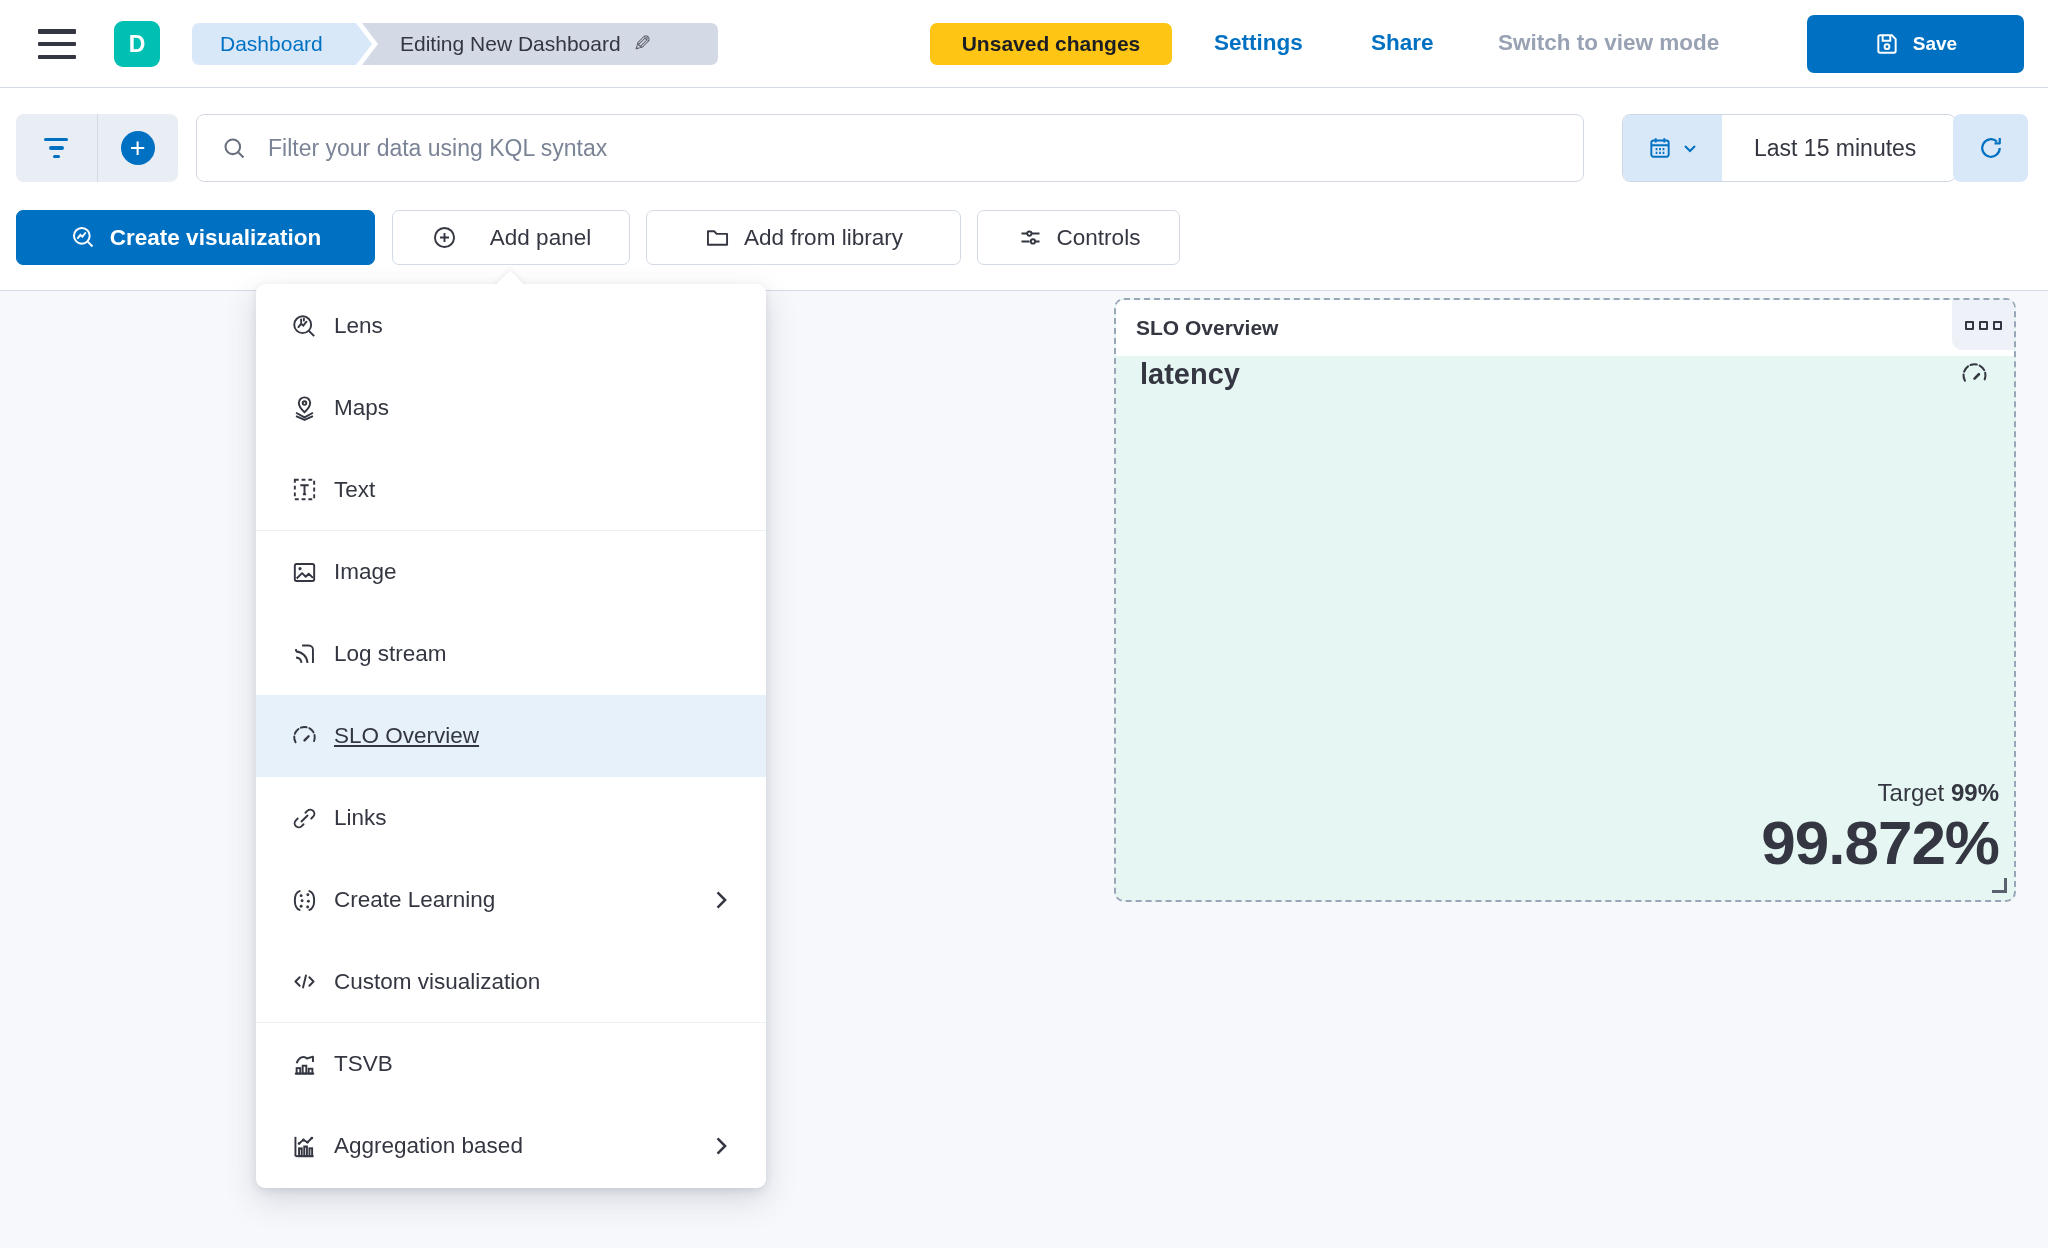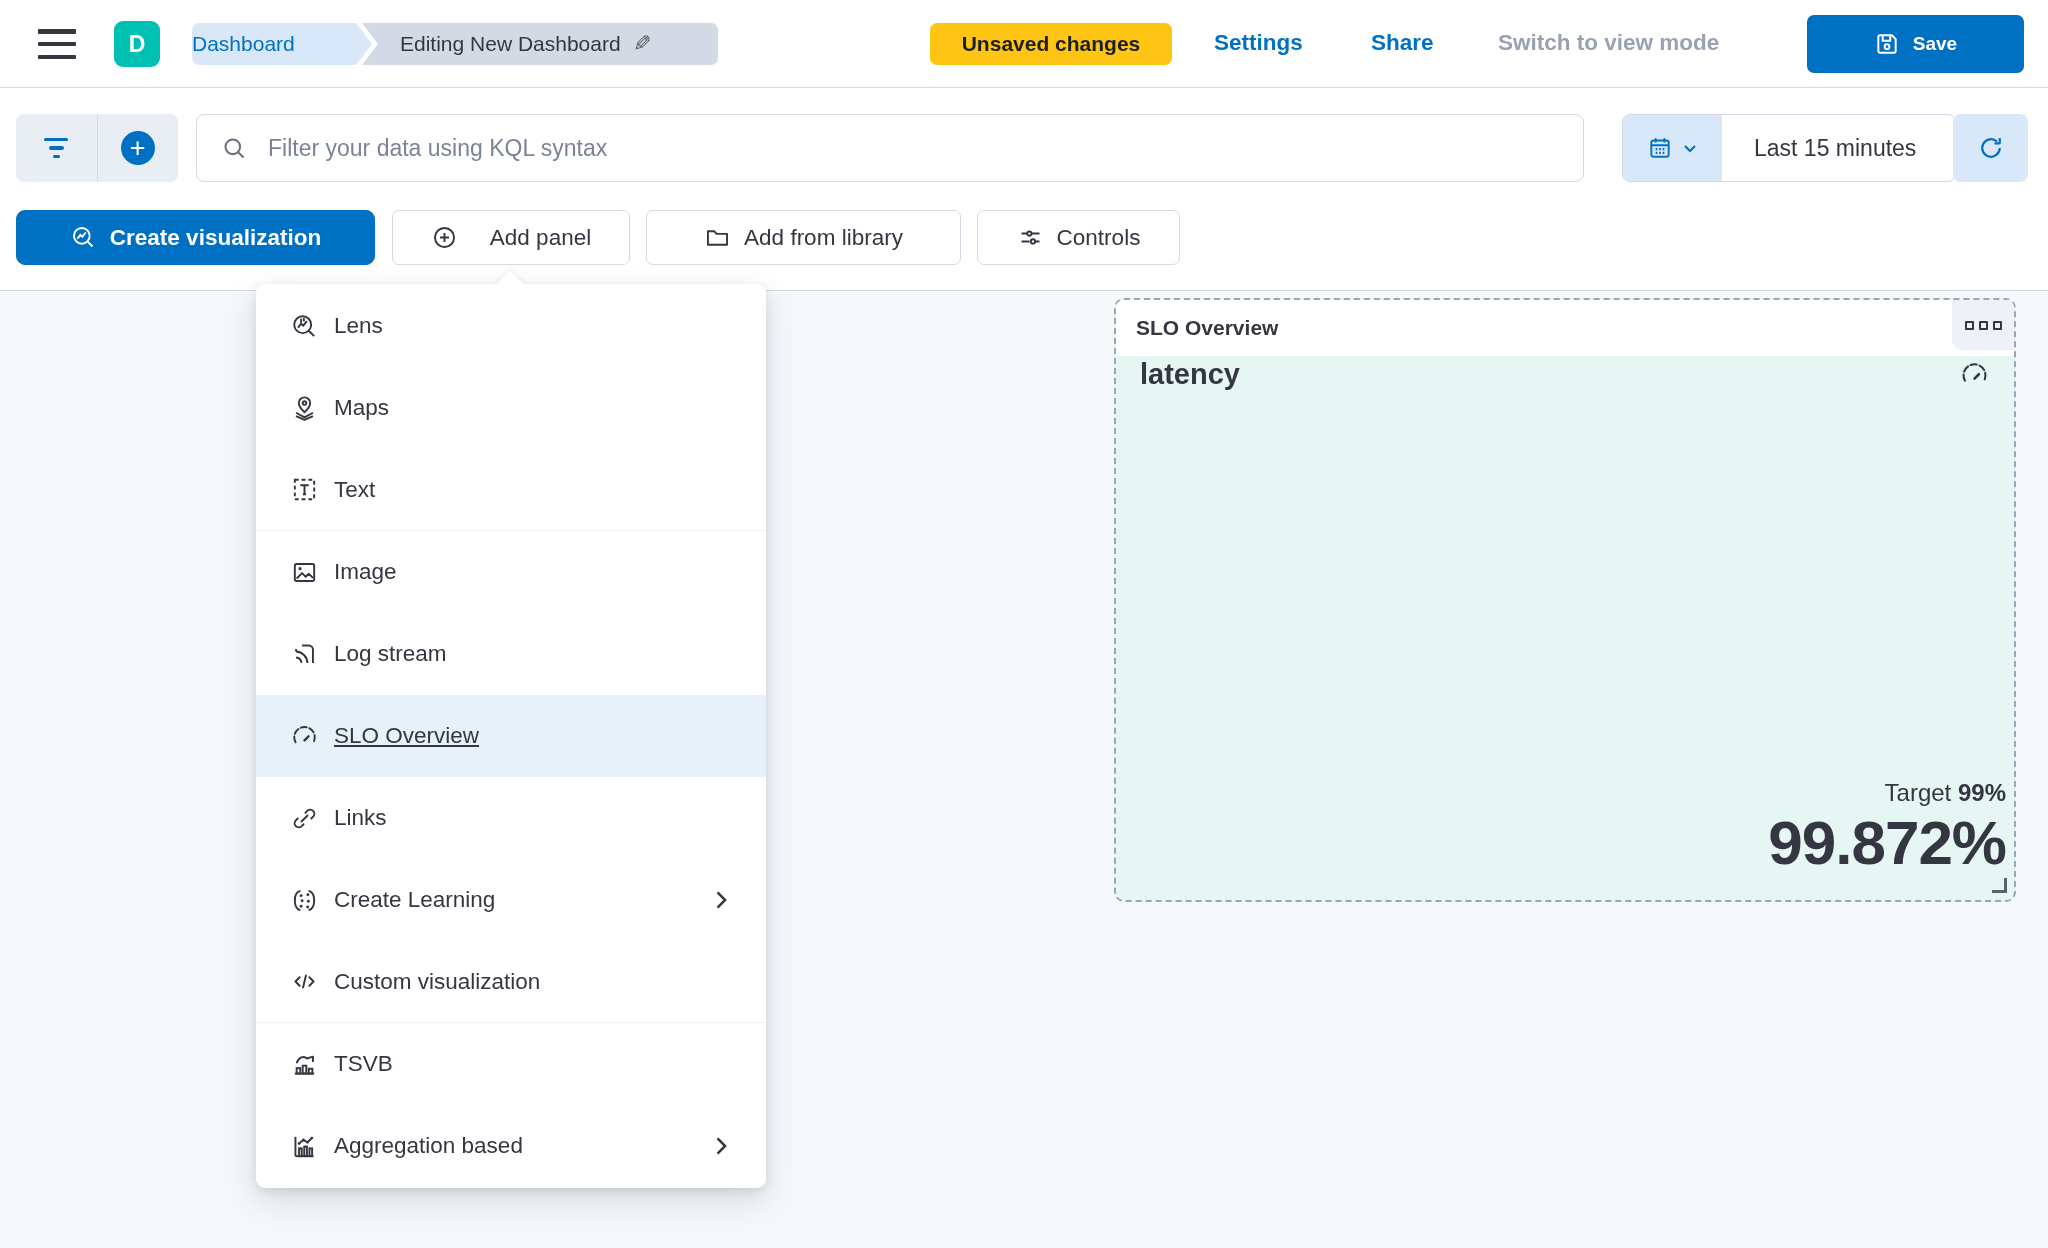--- a/index.html
+++ b/index.html
@@ -10,21 +10,21 @@
   }
   *{box-sizing:border-box; margin:0; padding:0;}
   body{font-family:"Liberation Sans", sans-serif; background:#fff;}
   .page{position:relative; width:2048px; height:1248px; overflow:hidden; background:#fff; color:var(--c-text);}
 
   
   .topbar{position:absolute; left:0; top:0; width:2048px; height:88px; background:#fff; border-bottom:1px solid var(--c-border); z-index:30;}
   .hamburger{position:absolute; left:38px; top:29px; width:38px; height:30px; display:flex; flex-direction:column; justify-content:space-between; cursor:pointer;}
   .hamburger span{display:block; height:4.5px; background:var(--c-text); border-radius:1px;}
   .avatar{position:absolute; left:114px; top:21px; width:46px; height:46px; border-radius:9px; background:var(--c-teal); color:#fff; font-size:23px; font-weight:700; display:flex; align-items:center; justify-content:center;}
-  .crumb1{position:absolute; left:192px; top:23px; height:42px; width:180px; background:var(--c-chip-blue); color:var(--c-accent); font-size:21px; display:flex; align-items:center; border-radius:7px 0 0 7px; clip-path:polygon(0 0, calc(100% - 16px) 0, 100% 50%, calc(100% - 16px) 100%, 0 100%);}
+  .crumb1{position:absolute; left:192px; top:23px; height:42px; width:180px; background:var(--c-chip-blue); color:var(--c-accent); font-size:21px; display:flex; align-items:center; padding-left:28px; border-radius:7px 0 0 7px; clip-path:polygon(0 0, calc(100% - 16px) 0, 100% 50%, calc(100% - 16px) 100%, 0 100%);}
   .crumb2wrap{position:absolute; left:362px; top:23px; height:42px; width:356px; border-radius:0 7px 7px 0; overflow:hidden;}
   .crumb2{width:100%; height:100%; background:var(--c-chip-gray); color:var(--c-text); font-size:21px; display:flex; align-items:center; gap:12px; padding-left:38px; clip-path:polygon(0 0, 100% 0, 100% 100%, 0 100%, 16px 50%);}
   .pencil{font-size:22px; color:#53565f; transform:scaleX(-1);}
   .badge{position:absolute; left:930px; top:23px; width:242px; height:42px; background:var(--c-warning); color:#1d1e24; border-radius:7px; font-size:21px; font-weight:600; display:flex; align-items:center; justify-content:center;}
   .hlink{position:absolute; top:30px; font-size:22.5px; font-weight:600; color:var(--c-accent); cursor:pointer; white-space:nowrap;}
   .hlink.disabled{color:var(--c-disabled); cursor:default;}
   .savebtn{position:absolute; left:1807px; top:15px; width:217px; height:58px; background:var(--c-accent); border:none; border-radius:7px; color:#fff; font-size:19px; font-weight:600; font-family:"Liberation Sans", sans-serif; display:flex; align-items:center; justify-content:center; gap:13px; cursor:pointer;}
 
   
   .searchrow{position:absolute; left:0; top:88px; width:2048px; height:120px; background:#fff;}
@@ -39,21 +39,21 @@
   .kqlbox input{flex:1; border:none; outline:none; font-size:23px; color:var(--c-text); font-family:"Liberation Sans", sans-serif; background:transparent;}
   .kqlbox input::placeholder{color:#7b8496;}
   .timepicker{position:absolute; left:1603px; top:26px; width:334px; height:68px; border:1px solid #cfd7e4; border-radius:8px; overflow:hidden; display:flex; background:#fff;margin-left:19px;}
   .timepicker .calcell{width:99px; background:var(--c-chip-blue); display:flex; align-items:center; justify-content:center; gap:9px; cursor:pointer;}
   .timepicker .timetext{flex:1; display:flex; align-items:center; padding-left:32px; font-size:23px; color:var(--c-text); cursor:pointer; white-space:nowrap;}
   .refreshbtn{position:absolute; left:1953px; top:26px; width:75px; height:68px; background:var(--c-chip-blue); border:none; border-radius:8px; display:flex; align-items:center; justify-content:center; cursor:pointer;}
 
   
   .toolbar{position:absolute; left:0; top:208px; width:2048px; height:83px; background:#fff; border-bottom:1px solid var(--c-border);}
   .tbtn{position:absolute; top:2px; height:55px; border-radius:7px; display:flex; align-items:center; justify-content:center; gap:13px; font-size:22.5px; font-weight:500; color:var(--c-text); background:#fff; border:1px solid var(--c-border); cursor:pointer; font-family:"Liberation Sans", sans-serif;}
-  .tbtn.primary{background:var(--c-accent); border-color:var(--c-accent); color:#fff; font-weight:600;border-radius:9px;}
+  .tbtn.primary{background:var(--c-accent); border-color:var(--c-accent); color:#fff; font-weight:600;}
 
   
   .viewport{position:absolute; left:0; top:291px; width:2048px; height:957px; background:var(--c-viewport);}
 
   
   .menu{position:absolute; left:256px; top:284px; width:510px; background:#fff; border-radius:9px; box-shadow:0 12px 32px rgba(60,70,90,.18), 0 3px 8px rgba(60,70,90,.12); z-index:20; padding:1px 0;}
   .menu .arrow{position:absolute; left:243px; top:-9px; width:22px; height:22px; background:#fff; transform:rotate(45deg); box-shadow:-2px -2px 4px rgba(60,70,90,.06);}
   .menu ul{list-style:none;}
   .mitem{height:82px; display:flex; align-items:center; gap:15px; padding:0 34px; font-size:22.5px; color:var(--c-text); cursor:pointer; position:relative; background:#fff;}
   .mitem.sep{border-bottom:1px solid #eceff4;}
@@ -64,21 +64,21 @@
   .menu li:first-child .mitem{border-radius:9px 9px 0 0;}
   .menu li:last-child .mitem{border-radius:0 0 9px 9px;}
 
   
   .slopanel{position:absolute; left:1114px; top:298px; width:902px; height:604px; border:2px dashed #9aa5b8; border-radius:10px; background:var(--c-mint); overflow:hidden;}
   .slopanel .phead{height:56px; background:#fff; display:flex; align-items:center; padding-left:20px; font-size:21px; font-weight:700; color:var(--c-text);}
   .poptbtn{position:absolute; right:0; top:0; width:62px; height:50px; background:#eef1f7; border:none; border-radius:0 8px 0 10px; display:flex; align-items:center; justify-content:center; gap:5px; cursor:pointer;}
   .poptbtn i{display:block; width:9px; height:9px; border:2px solid var(--c-text); border-radius:1px;}
   .sloline{display:flex; align-items:center; justify-content:space-between; padding:2px 24px 0 24px;}
   .sloname{font-size:29px; font-weight:700; color:var(--c-text);}
-  .slotarget{position:absolute; right:8px; bottom:22px; text-align:right; color:var(--c-text);}
+  .slotarget{position:absolute; right:15px; bottom:22px; text-align:right; color:var(--c-text);}
   .slotarget .t1{font-size:24px;}
   .slotarget .t1 b{font-weight:700;}
   .slotarget .t2{font-size:62px; font-weight:800; letter-spacing:-1px; line-height:1.15;}
   .resizeh{position:absolute; right:7px; bottom:7px; width:15px; height:15px; border-right:3px solid #5a6270; border-bottom:3px solid #5a6270; cursor:nwse-resize;}
 </style>
 </head>
 <body>
 
 <div class="page">
 

